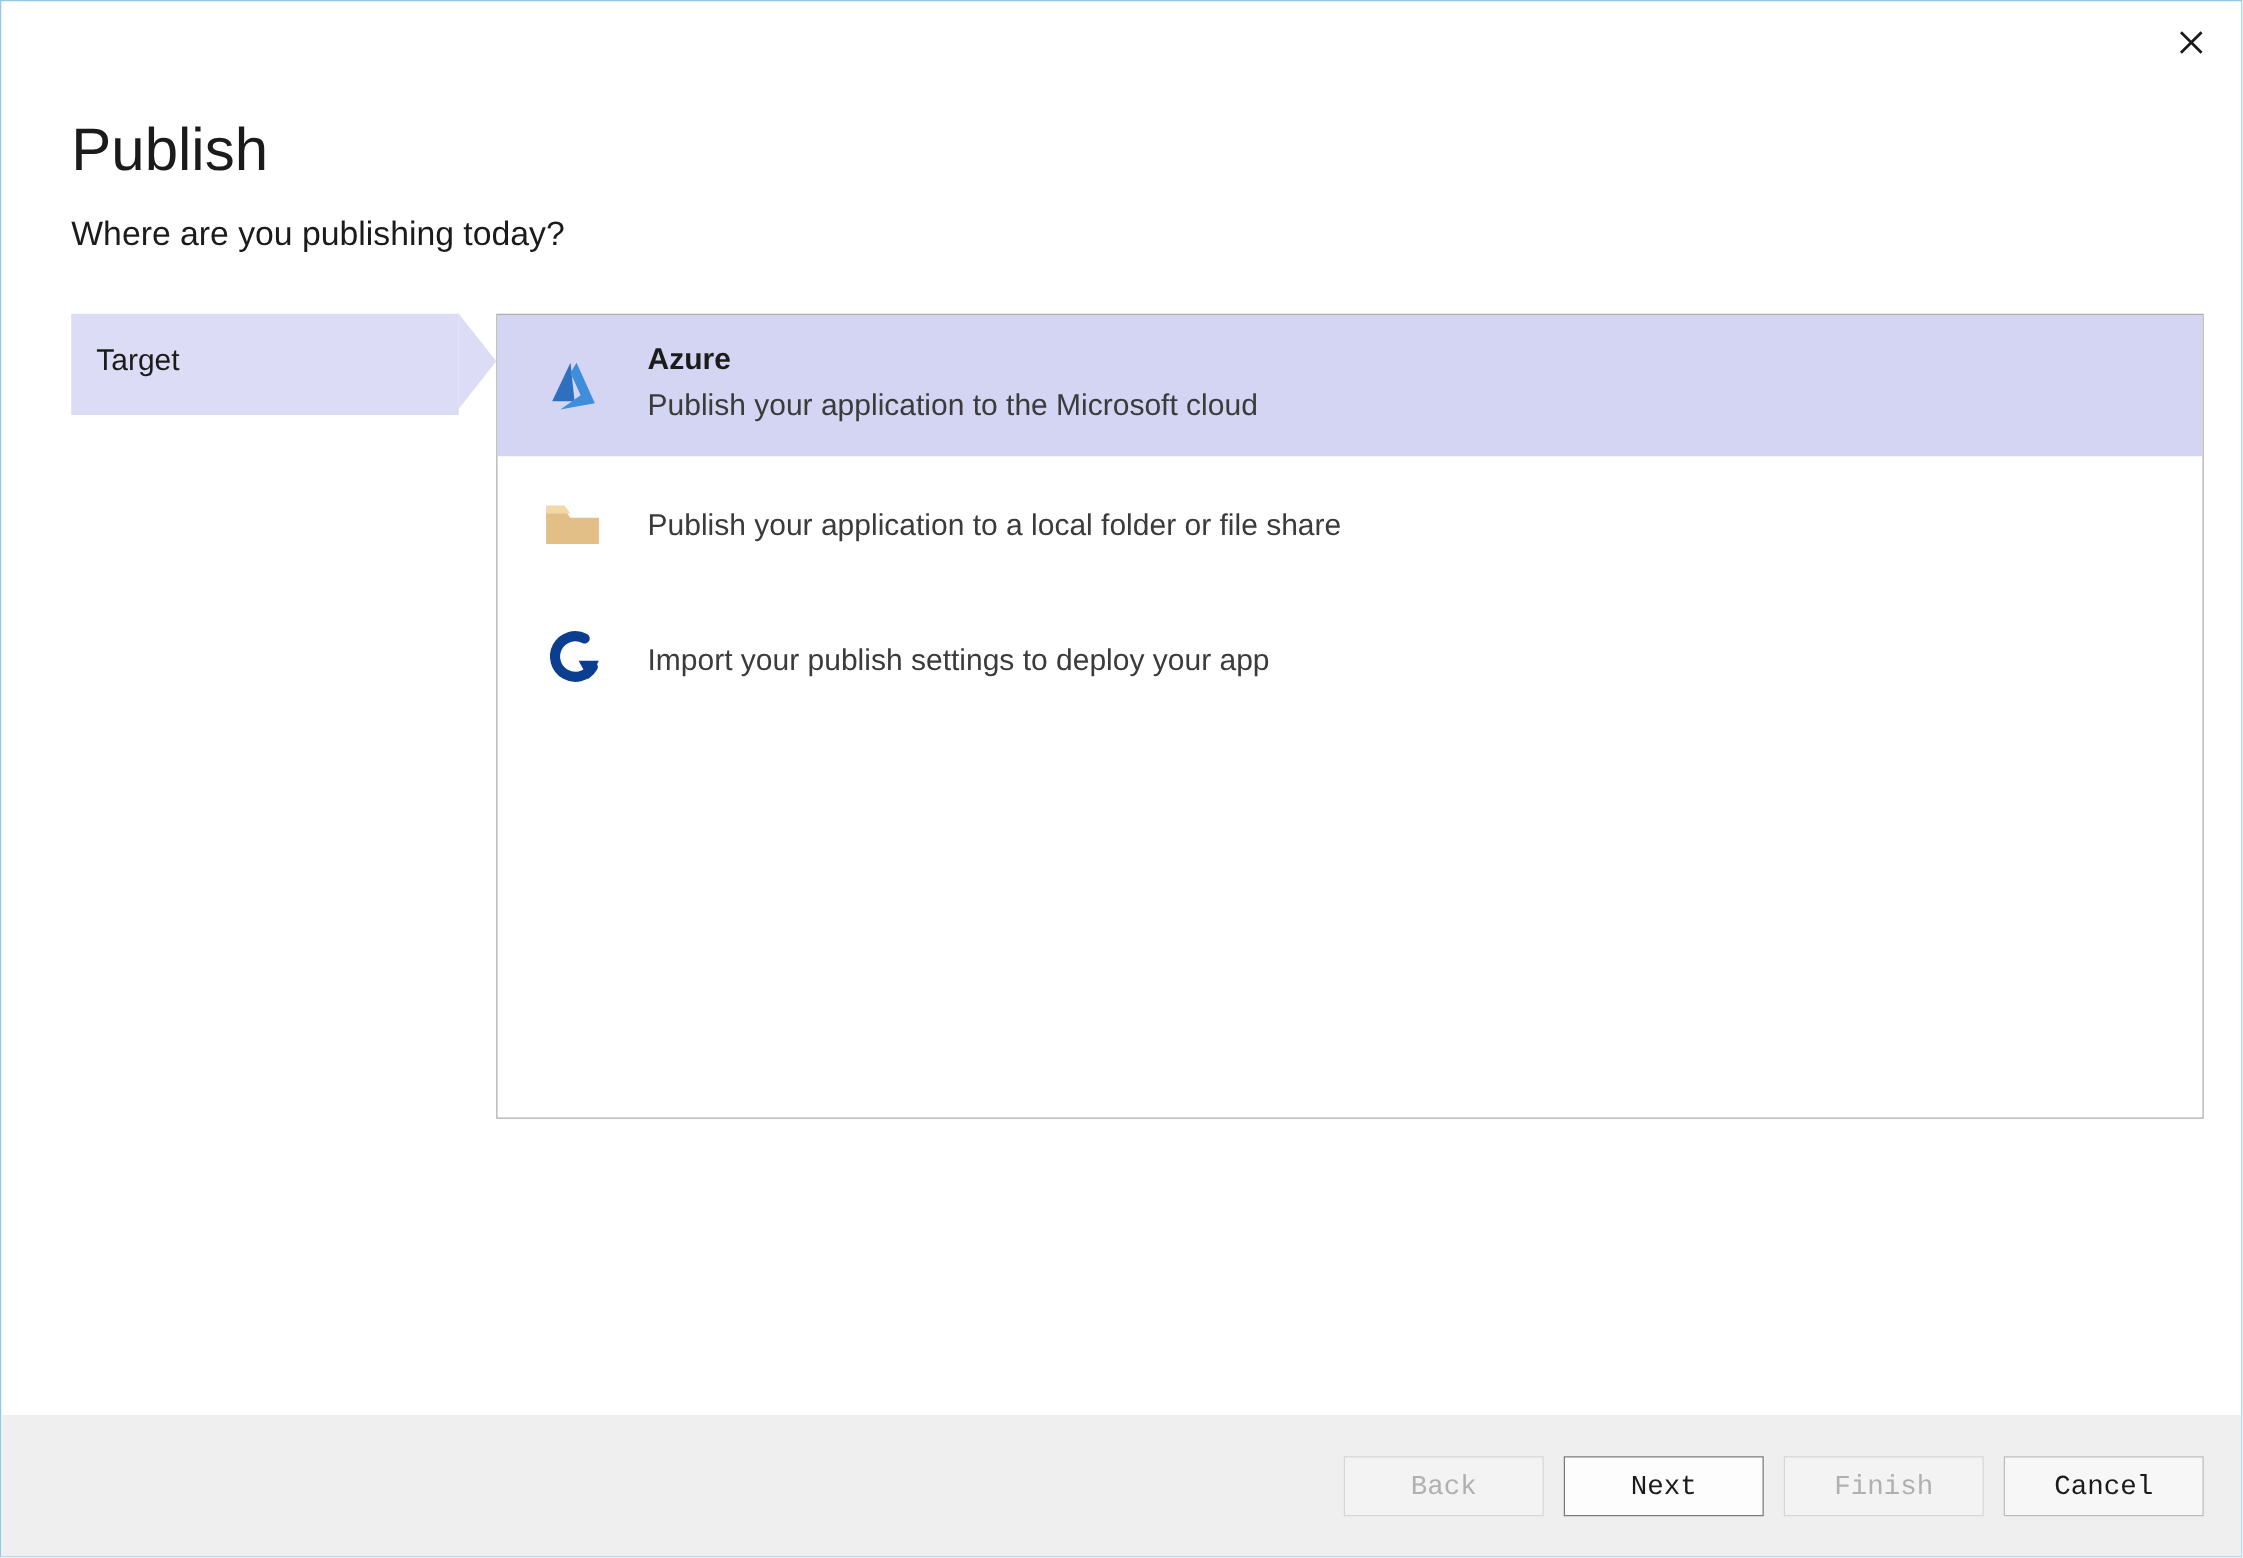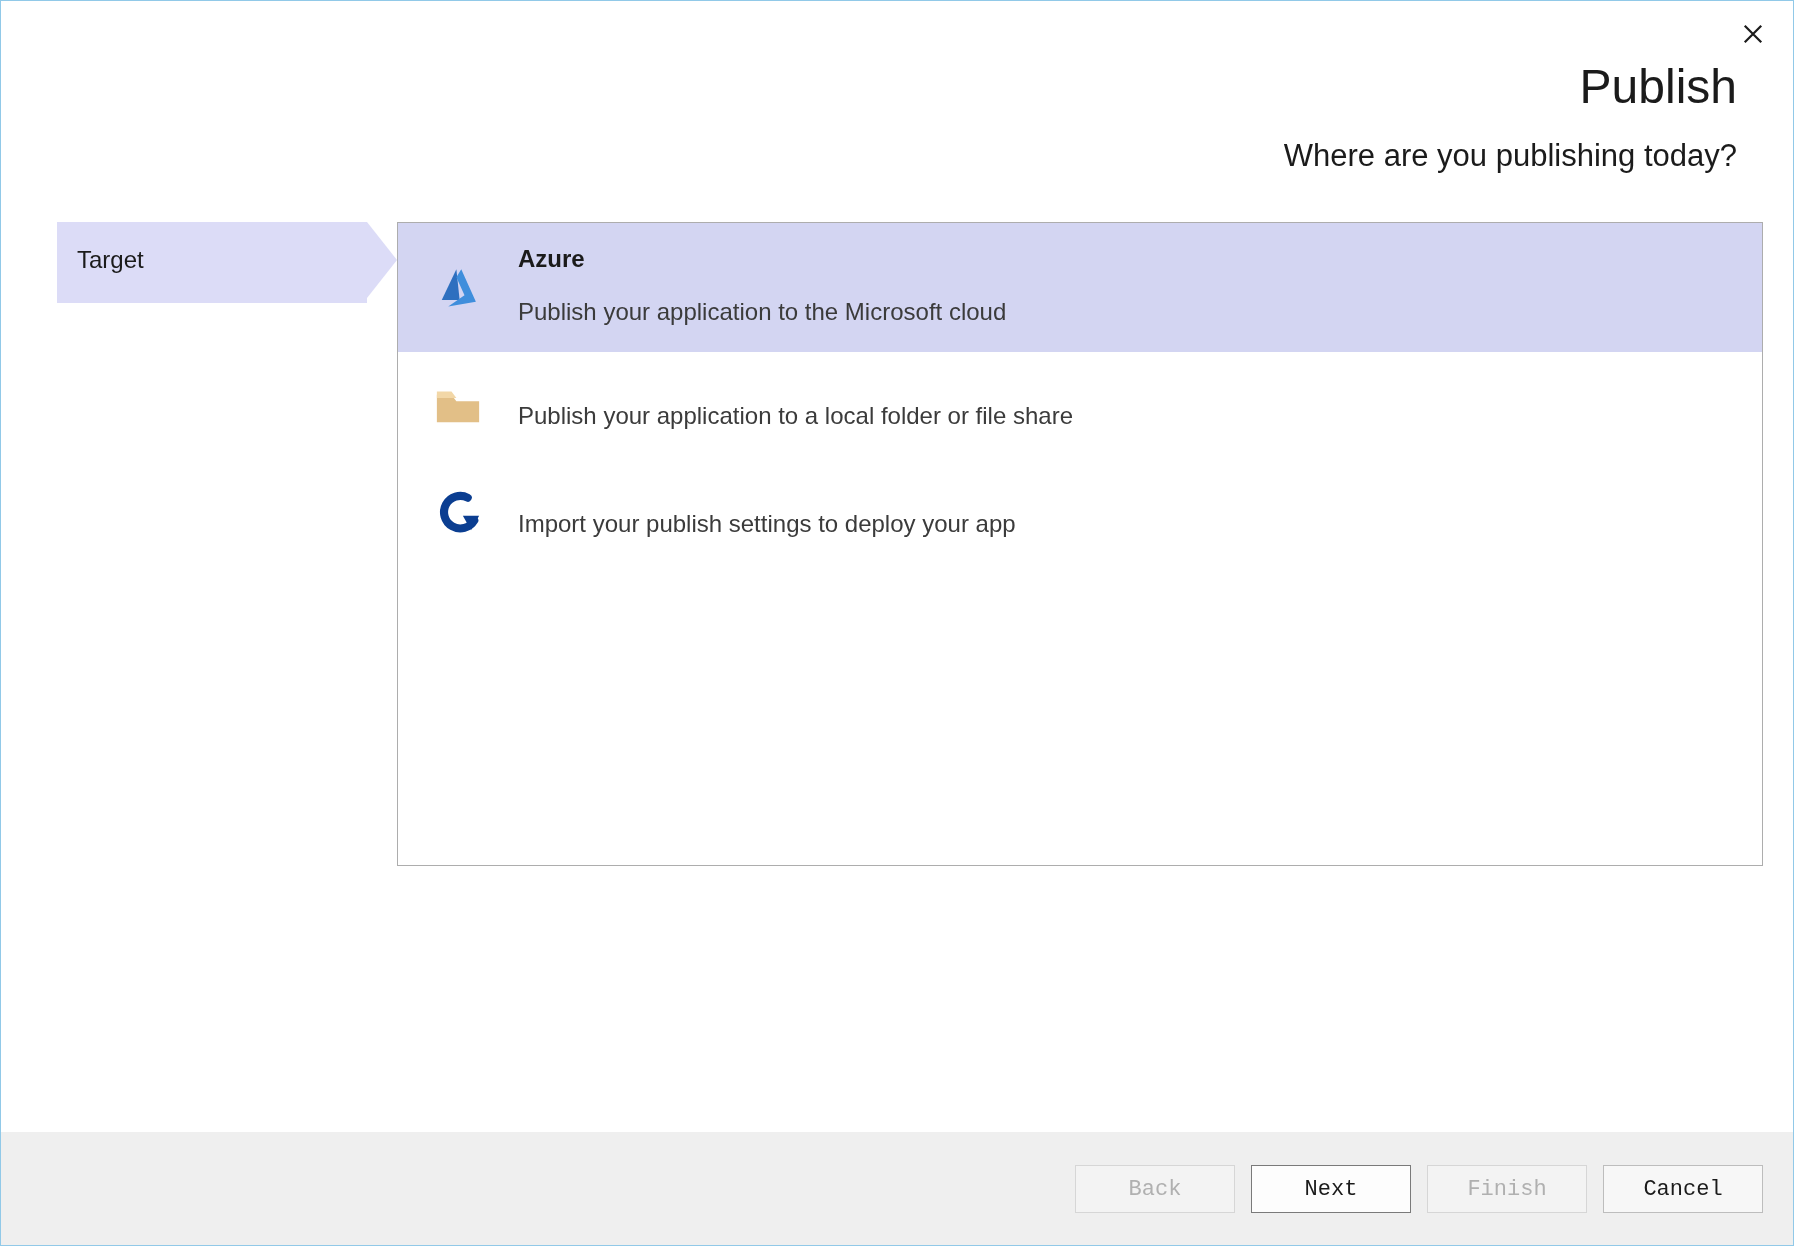--- a/index.html
+++ b/index.html
@@ -30,35 +30,33 @@
     height: 44px;
     display: flex;
     align-items: center;
     justify-content: center;
     cursor: pointer;
     background: transparent;
     border: none;
   }
   .close-btn svg { width: 22px; height: 22px; }
   .header {
-    padding: 60px 56px 24px 56px;
-    text-align: right;
+    padding: 94px 56px 24px 56px;
   }
   .title {
     font-size: 48px;
     font-weight: 300;
     color: #1b1b1b;
     line-height: 1.1;
   }
   .subtitle {
     margin-top: 24px;
-    font-size: 31px;
+    font-size: 27px;
     font-weight: 400;
     color: #1b1b1b;
-    margin-left: 28px;
   }
   .content-row {
     display: flex;
     flex-direction: row;
     padding: 24px 30px 0 56px;
     flex: 1 1 auto;
     min-height: 0;
   }
   .steps-col {
     width: 310px;
@@ -117,21 +115,21 @@
     font-size: 24px;
     font-weight: 700;
     color: #1b1b1b;
     line-height: 1.2;
   }
   .opt-desc {
     font-size: 24px;
     font-weight: 400;
     color: #3b3b3b;
     line-height: 1.5;
-    margin-top: 20px;
+    margin-top: 4px;
   }
   .footer {
     height: 112px;
     flex: 0 0 112px;
     background: #efefef;
     border-top: 1px solid #efefef;
     display: flex;
     align-items: center;
     justify-content: flex-end;
     padding-right: 30px;

